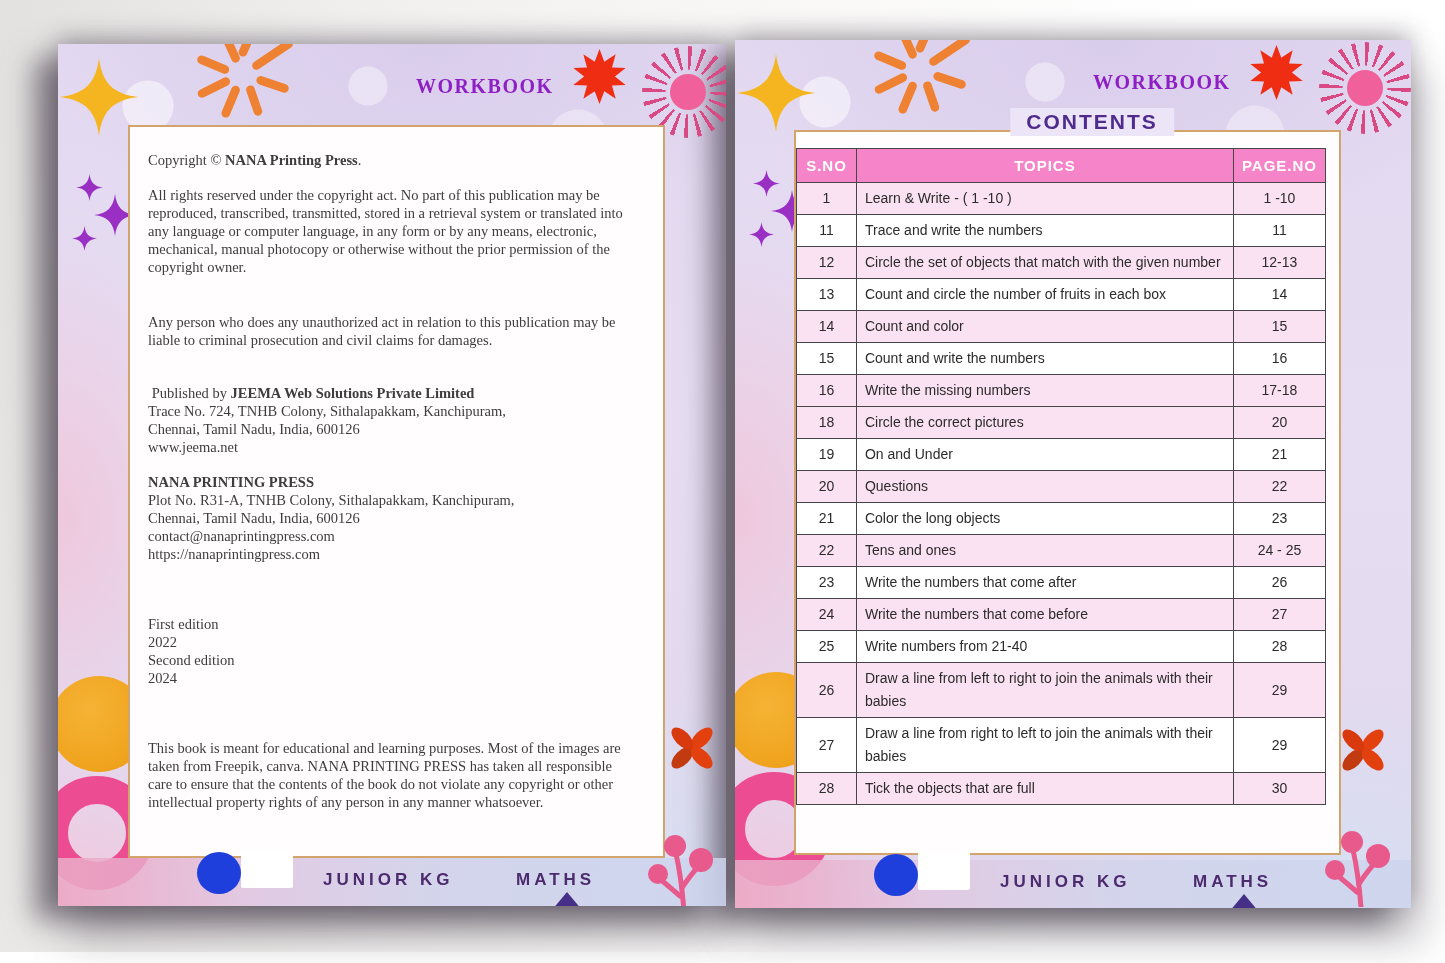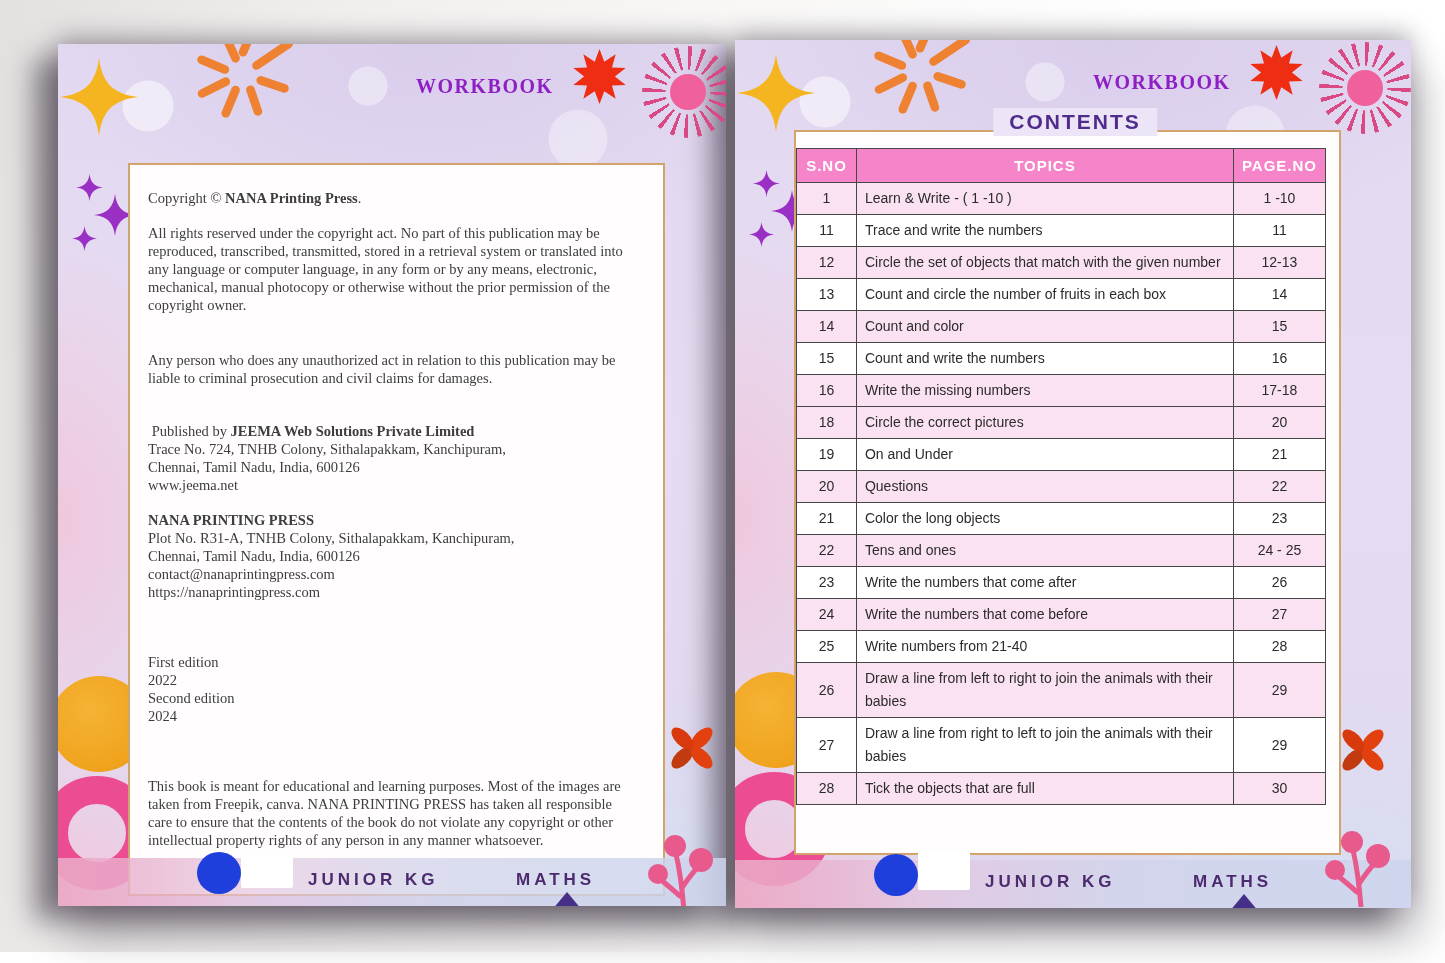--- a/index.html
+++ b/index.html
@@ -36,34 +36,34 @@
     z-index:4;
   }
 
   
   .panel{
     position:absolute; background:#fffdfd;
     border:2px solid var(--panel-border); z-index:2;
   }
   .panel-copyright{ left:70px; top:81px; width:537px; height:733px;
     padding:24px 28px 20px 18px;
-    font-family:"Liberation Serif", serif; font-size:14.5px; line-height:18px; color:var(--body-text);margin-top:38px;
+    font-family:"Liberation Serif", serif; font-size:14.5px; line-height:18px; color:var(--body-text);
   }
   .panel-contents{ left:59px; top:90px; width:547px; height:725px; }
 
   .para-rights{ margin-top:17px; }
   .para-liability{ margin-top:37px; }
   .block-publisher{ margin-top:35px; }
   .block-press{ margin-top:17px; }
   .block-editions{ margin-top:52px; }
   .para-disclaimer{ margin-top:52px; }
 
   
   .contents-badge{
-    position:absolute; left:340px; top:68px; transform:translateX(-50%);
+    position:absolute; left:357px; top:68px; transform:translateX(-50%);
     background:var(--contents-badge-bg); color:var(--contents-text);
     font-size:21px; font-weight:bold; letter-spacing:2px;
     padding:2px 16px; z-index:5; white-space:nowrap;
   }
   table.contents{
     position:absolute; left:61px; top:108px; width:530px;
     border-collapse:collapse; z-index:3;
     font-size:14px; color:#2b2b2b;border-radius:24px;
   }
   table.contents th, table.contents td{
@@ -83,21 +83,21 @@
   .footer-band{
     position:absolute; left:0; bottom:0; width:100%; height:48px; z-index:3;
     background:linear-gradient(90deg, rgba(235,168,197,.9) 0%, rgba(227,194,221,.65) 28%, rgba(208,211,234,.75) 55%, rgba(204,212,237,.85) 100%);
   }
   .blue-dot{ position:absolute; left:139px; top:-6px; width:44px; height:42px;
     border-radius:50%; background:var(--blue-dot); }
   .white-tab{ position:absolute; left:183px; top:-8px; width:52px; height:38px;
     background:#ffffff; border-radius:2px; }
   .footer-text{ position:absolute; top:12px; font-size:17px; font-weight:bold;
     letter-spacing:4px; color:var(--footer-text); }
-  .footer-grade{ left:250px; } .footer-subject{ left:458px; }
+  .footer-grade{ left:265px; } .footer-subject{ left:458px; }
 
   
   .deco{ position:absolute; z-index:1; }
   .deco svg{ display:block; width:100%; height:100%; }
   .gold-sparkle{ left:2px; top:12px; width:78px; height:82px; }
   .orange-asterisk{ left:133px; top:-16px; width:104px; height:96px; transform:rotate(14deg); }
   .red-star{ left:514px; top:5px; width:55px; height:55px; }
   .purple-sparkles{ left:12px; top:130px; width:70px; height:90px; }
   .orange-circle{ left:-8px; top:632px; width:98px; height:96px; border-radius:50%;
     background:radial-gradient(circle at 40% 35%, #f5b335, var(--orange-circle) 70%, #e29413); }

